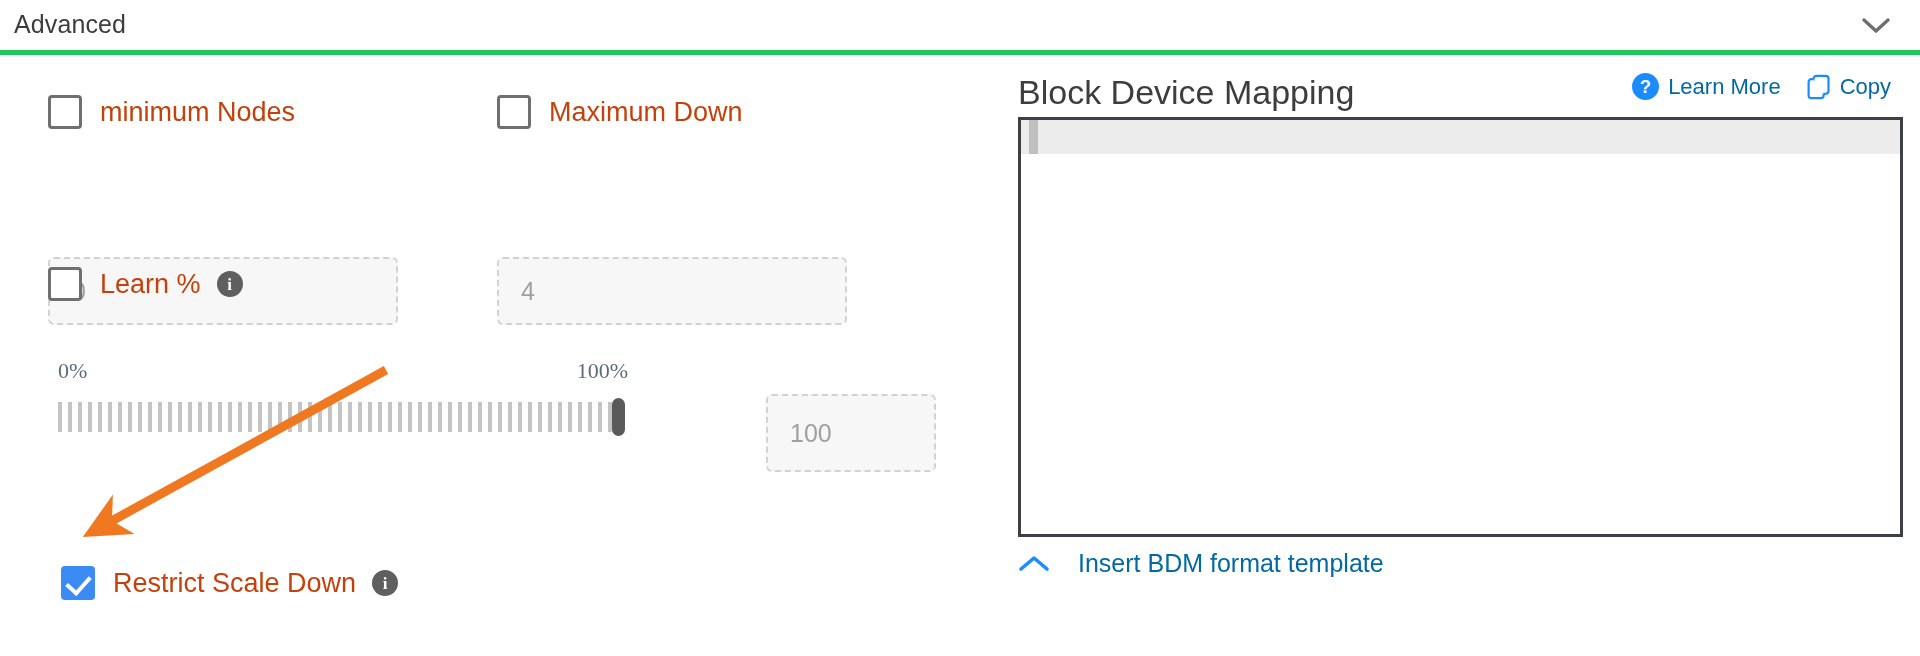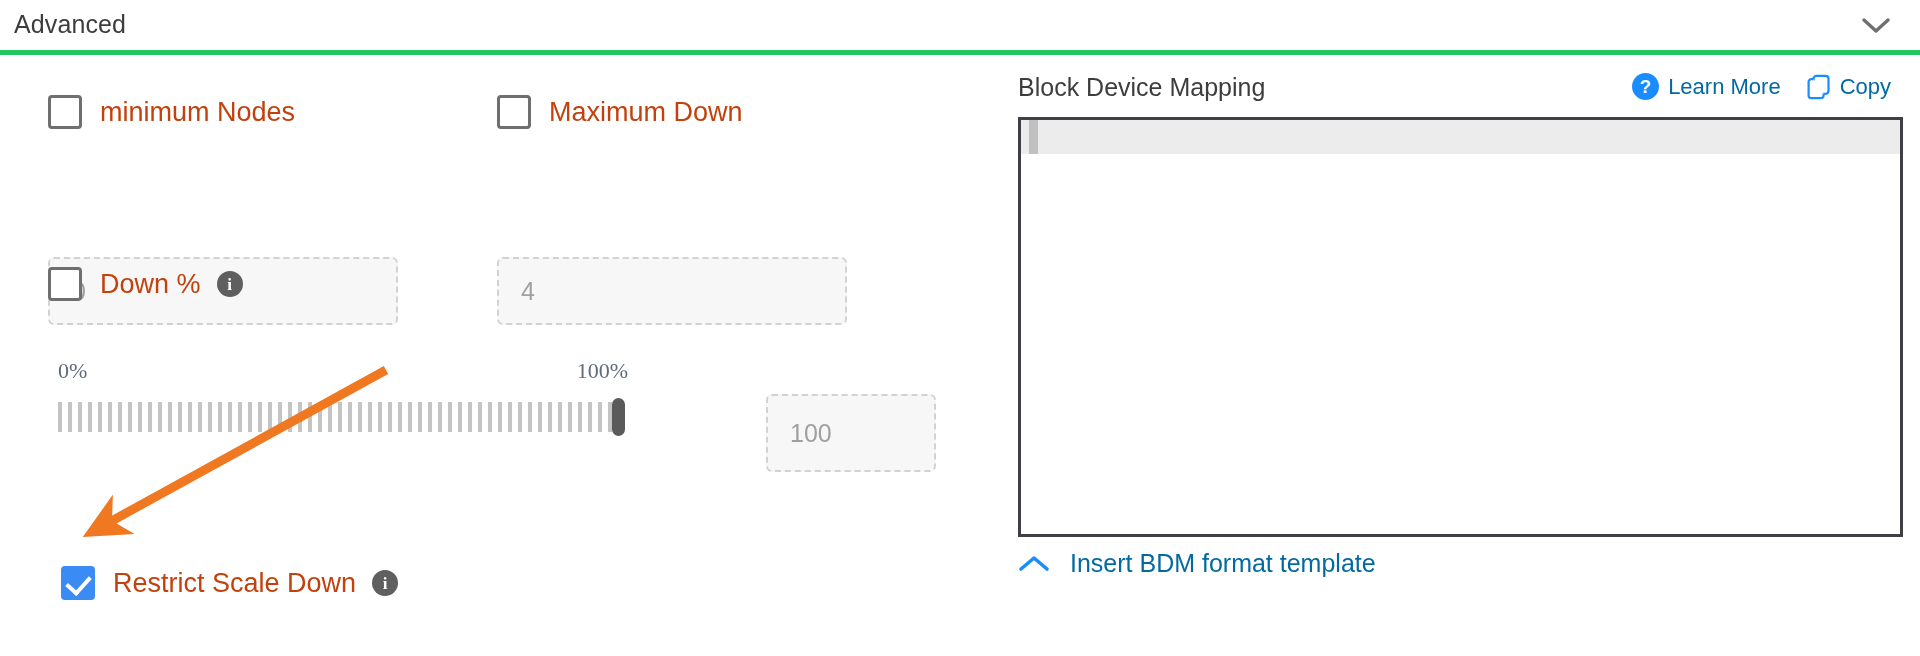--- a/index.html
+++ b/index.html
@@ -182,21 +182,21 @@
     position: absolute;
     left: 18px;
     top: 18px;
     width: 885px;
     height: 34px;
   }
   .bdm-title {
     position: absolute;
     left: 0;
     top: 0;
-    font-size: 25px;
+    font-size: 34px;
     color: #3d3d3d;
   }
   .bdm-actions {
     position: absolute;
     right: 12px;
     top: 0;
     display: flex;
     align-items: center;
     gap: 26px;
   }
@@ -248,21 +248,21 @@
     height: 34px;
     background: #c0c0c0;
   }
 
   .bdm-footer {
     position: absolute;
     left: 18px;
     top: 494px;
     display: flex;
     align-items: center;
-    gap: 20px;
+    gap: 28px;
     cursor: pointer;
   }
   .bdm-footer .link-text { font-size: 25px; }
 
   
   .annotation {
     position: absolute;
     left: 0;
     top: 0;
     width: 1920px;
@@ -293,21 +293,21 @@
     <div class="dashed-input" style="left:48px; top:202px; width:350px; height:68px;">0</div>
 
     <div class="cb-row" style="left:497px; top:40px;">
       <div class="cb-box"></div>
       <span class="cb-label">Maximum Down</span>
     </div>
     <div class="dashed-input" style="left:497px; top:202px; width:350px; height:68px;">4</div>
 
     <div class="cb-row" style="left:48px; top:212px;">
       <div class="cb-box"></div>
-      <span class="cb-label">Down %</span>
+      <span class="cb-label">Learn %</span>
       <span class="info-icon">i</span>
     </div>
 
     <div class="slider-wrap" style="left:58px; top:303px; width:570px;">
       <div class="slider-minmax">
         <span class="slider-min">0%</span>
         <span class="slider-max">100%</span>
       </div>
       <div class="slider-track">
         <div class="ticks"></div>

